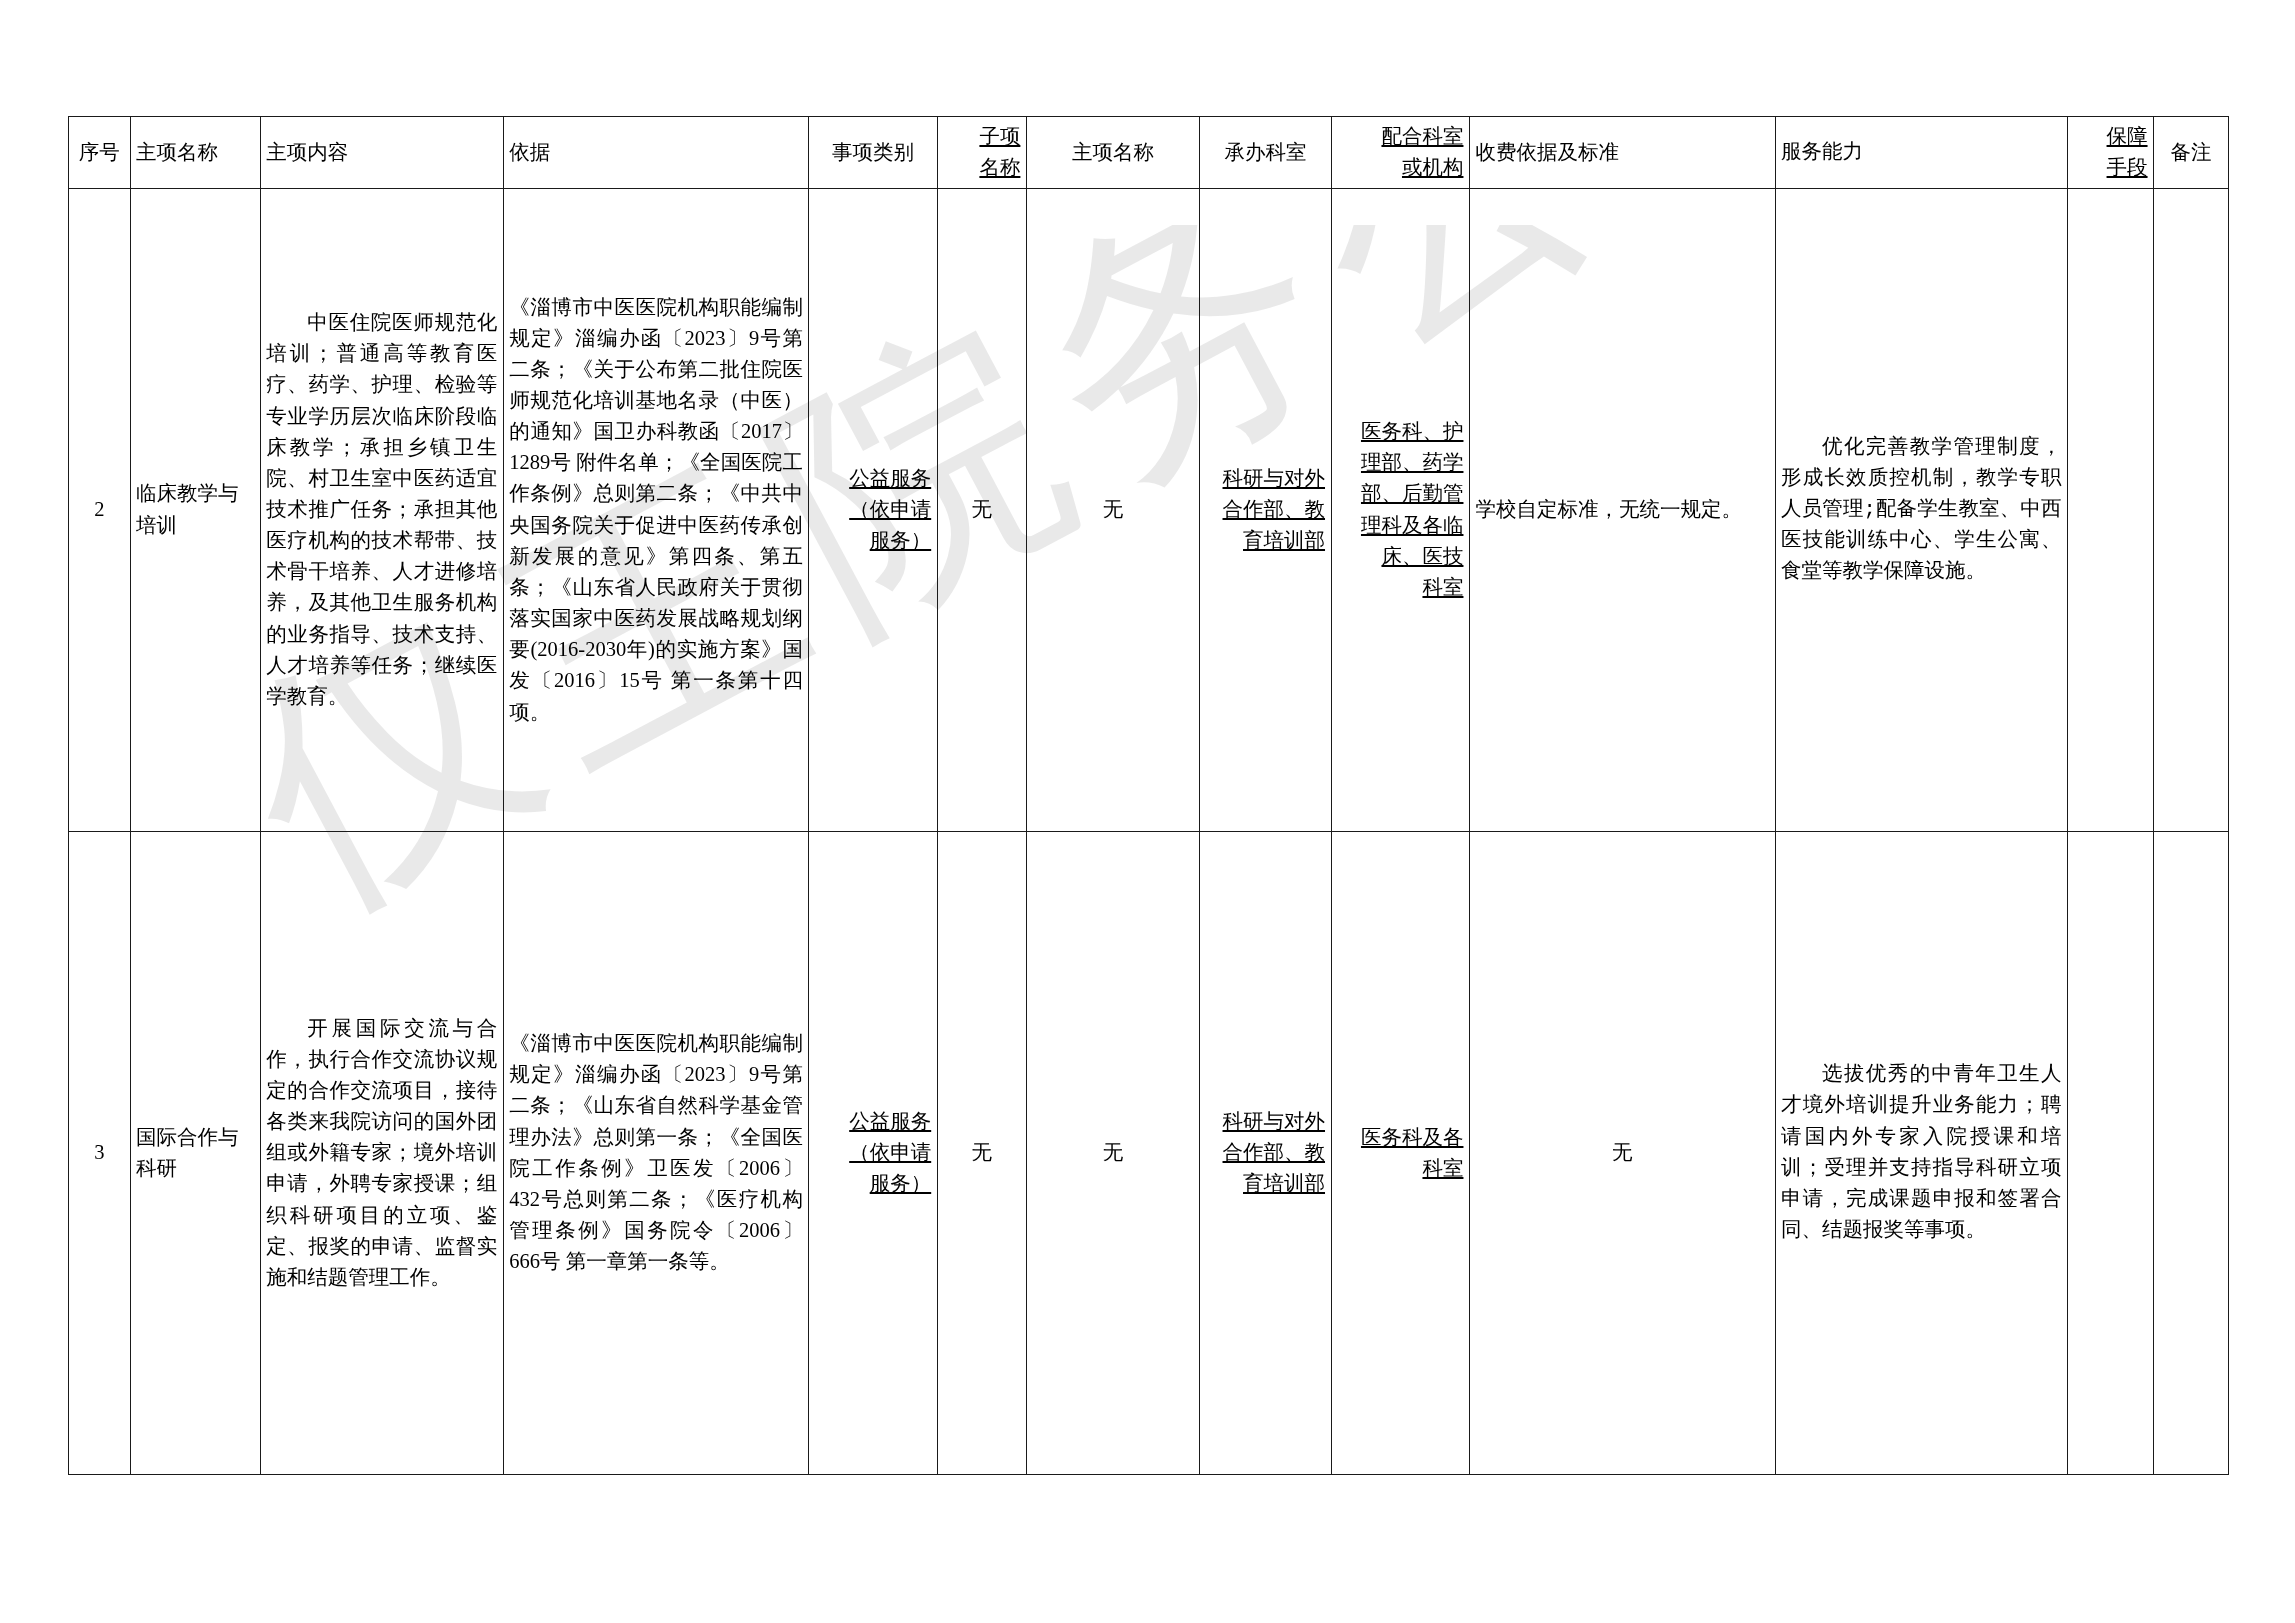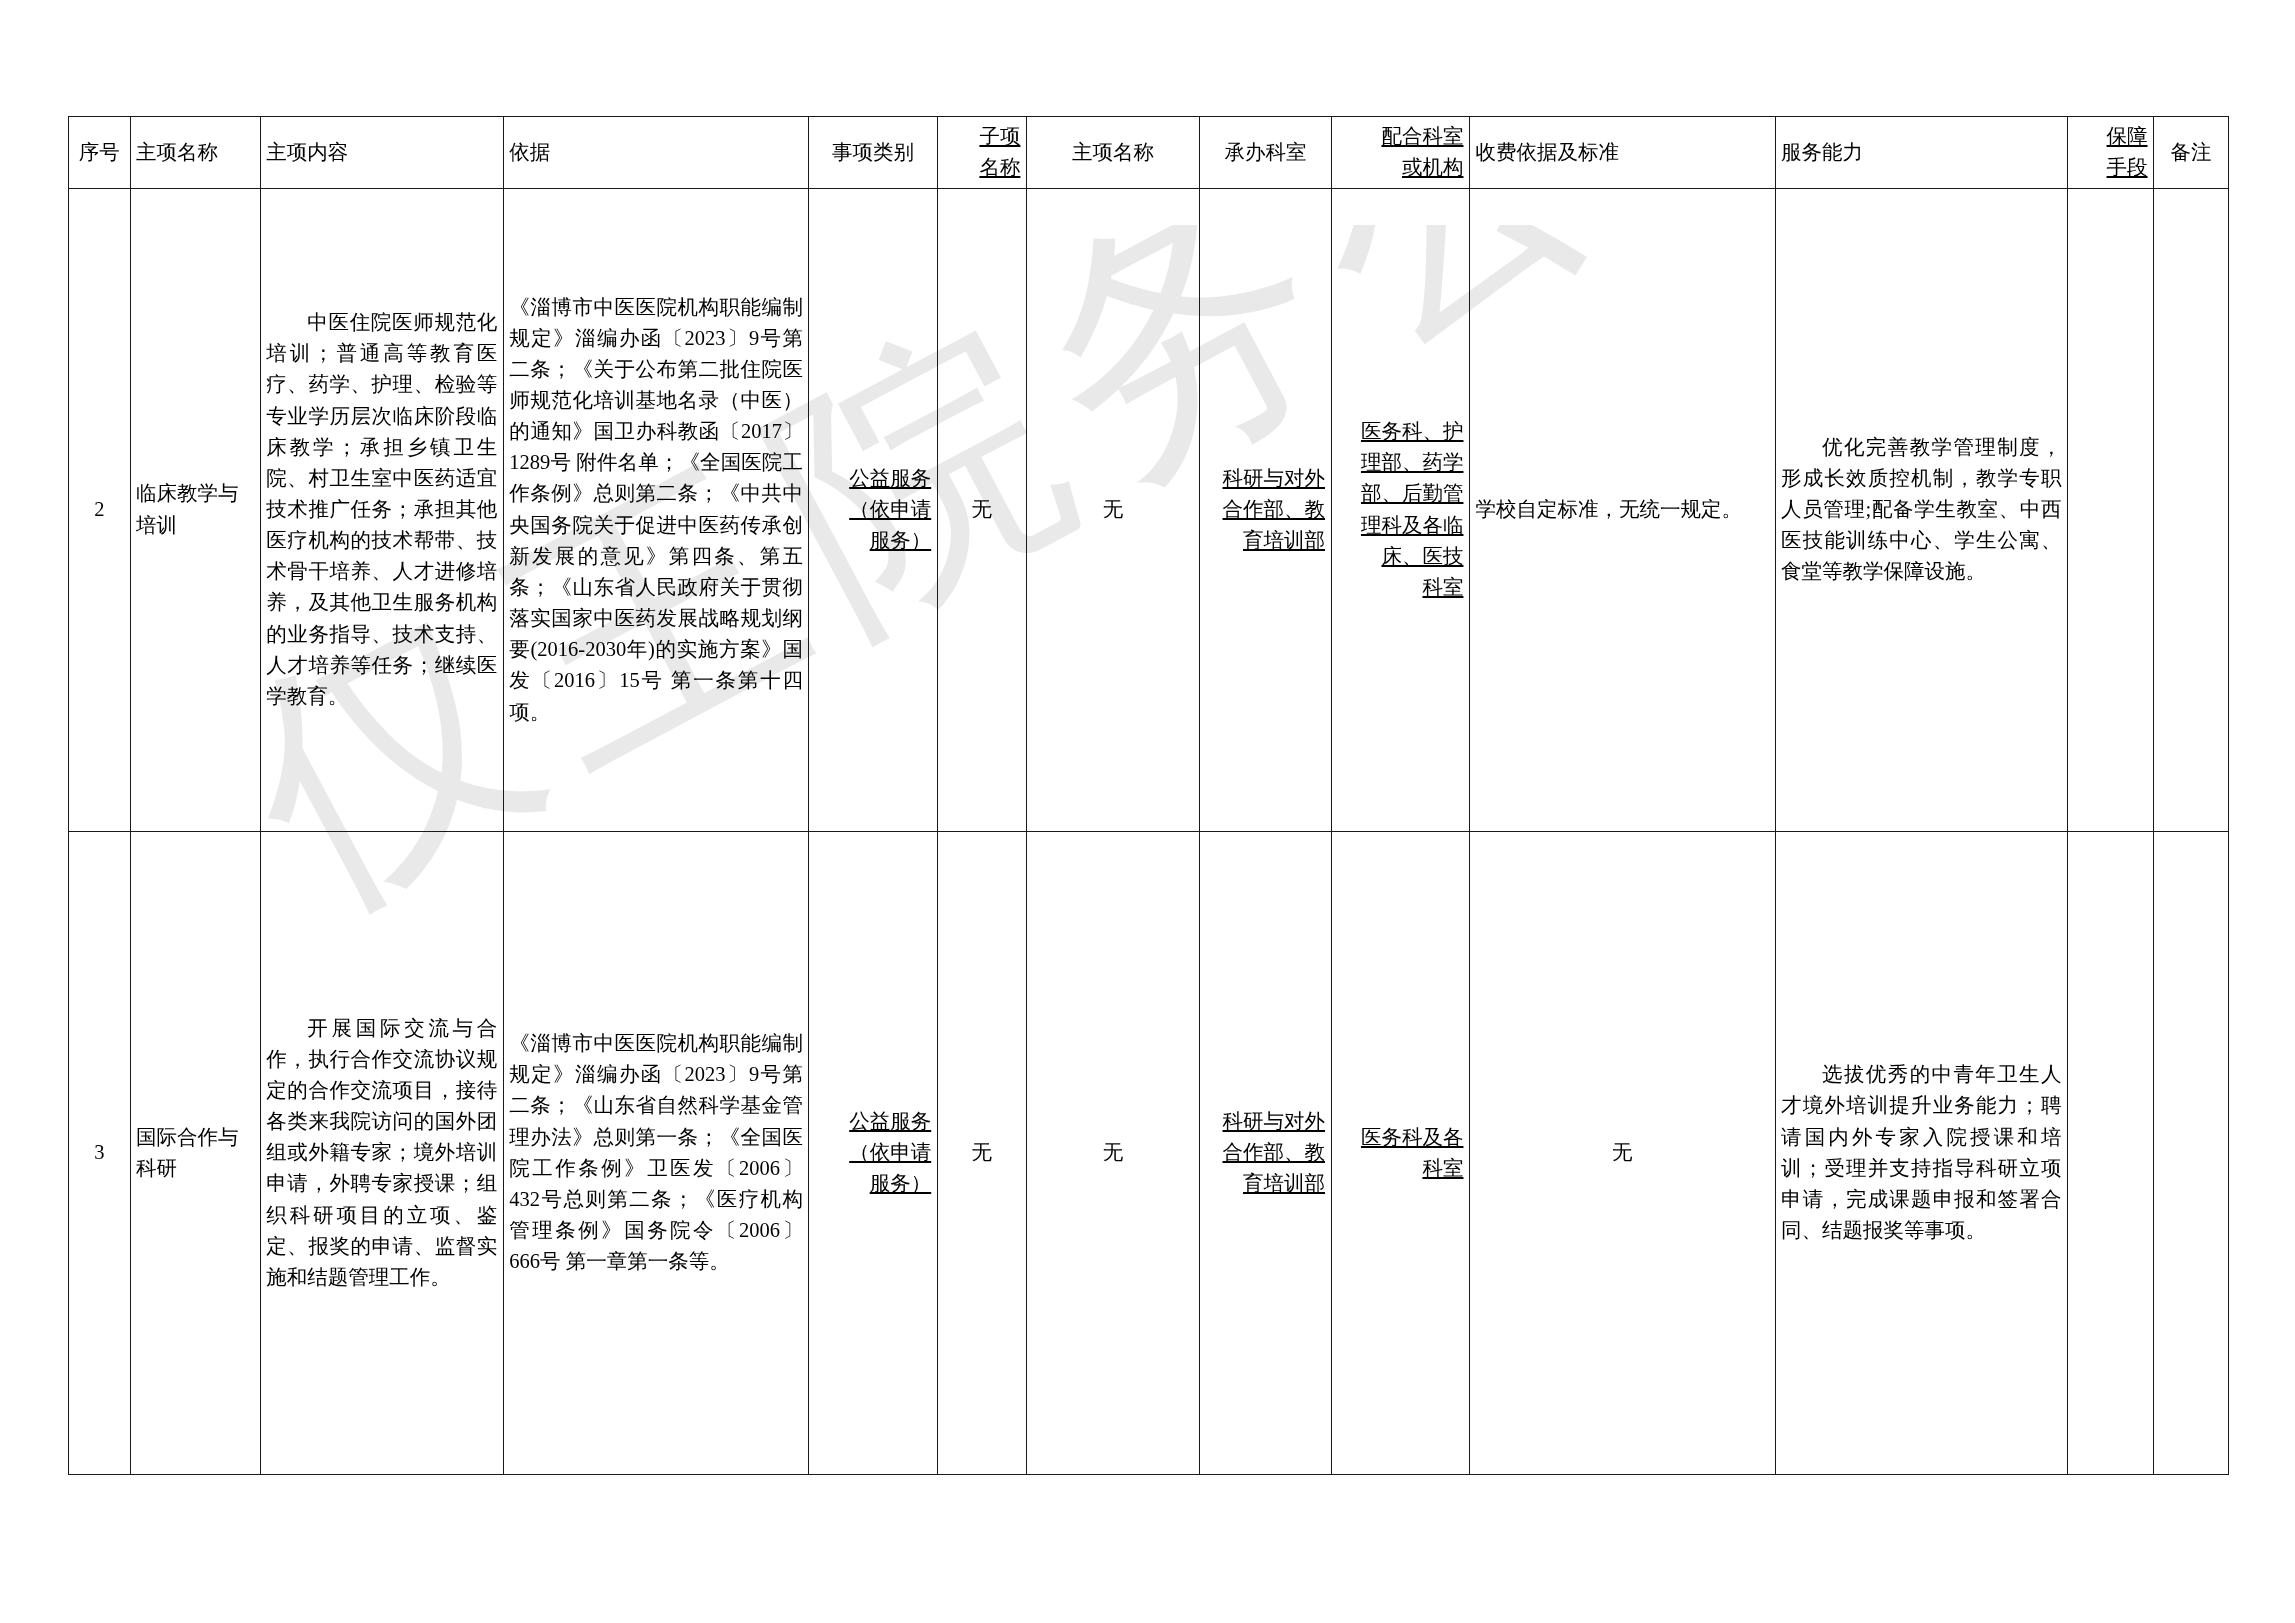--- a/index.html
+++ b/index.html
@@ -71,21 +71,21 @@
   .c-idx      { width: 48px;  text-align: center; }
   .c-name     { width: 115px; text-align: left; }
   .c-content  { width: 225px; }
   .c-basis    { width: 286px; margin-top: 33px; }
   .c-type     { width: 113px; text-align: center; }
   .c-subname  { width: 75px; text-align: center; }
   .c-subcont  { width: 157px; text-align: center; }
   .c-dept     { width: 116px; text-align: center; }
   .c-coop     { width: 123px; text-align: center; margin-left: 48px; }
   .c-fee      { width: 286px; }
-  .c-ability  { width: 273px; }
+  .c-ability  { width: 273px; font-family: Liberation Mono, monospace; }
   .c-guard    { width: 72px; text-align: center; }
   .c-remark   { width: 61px;  text-align: center; margin-top: 19px; }
 
   td.body-cell {
     height: 634px;
   }
   .just {
     text-align: justify;
     text-align-last: left;
     text-indent: 41px;

